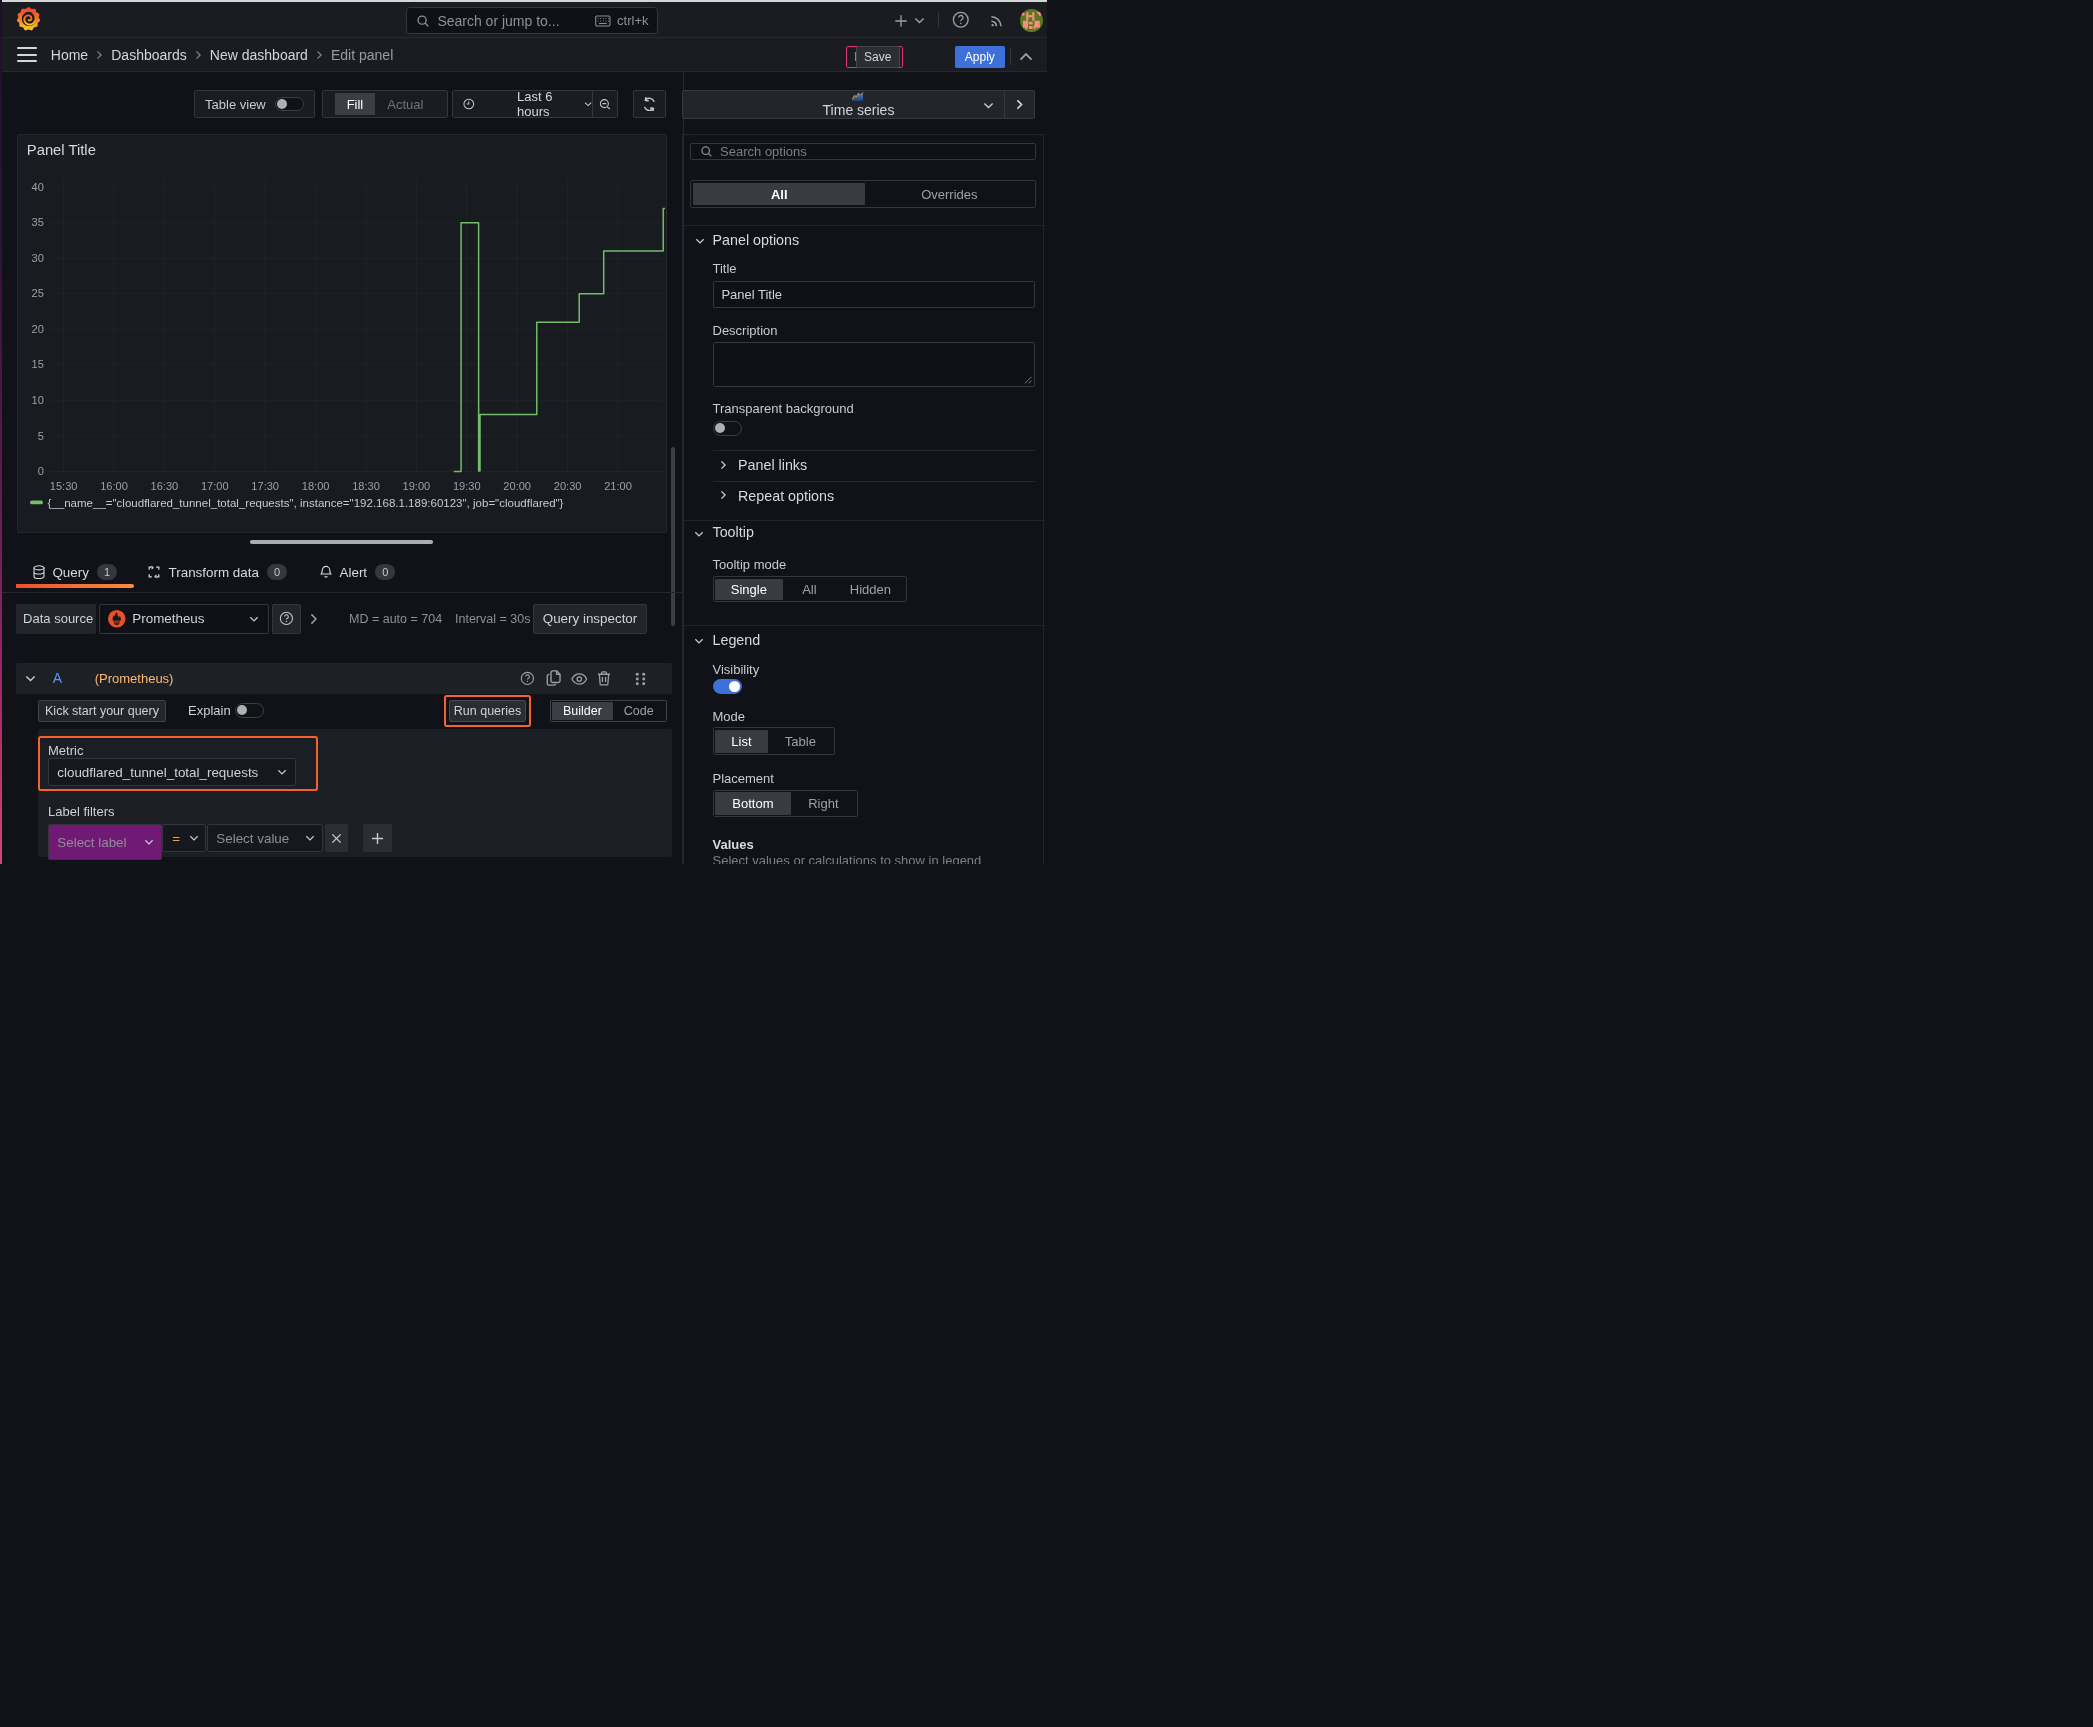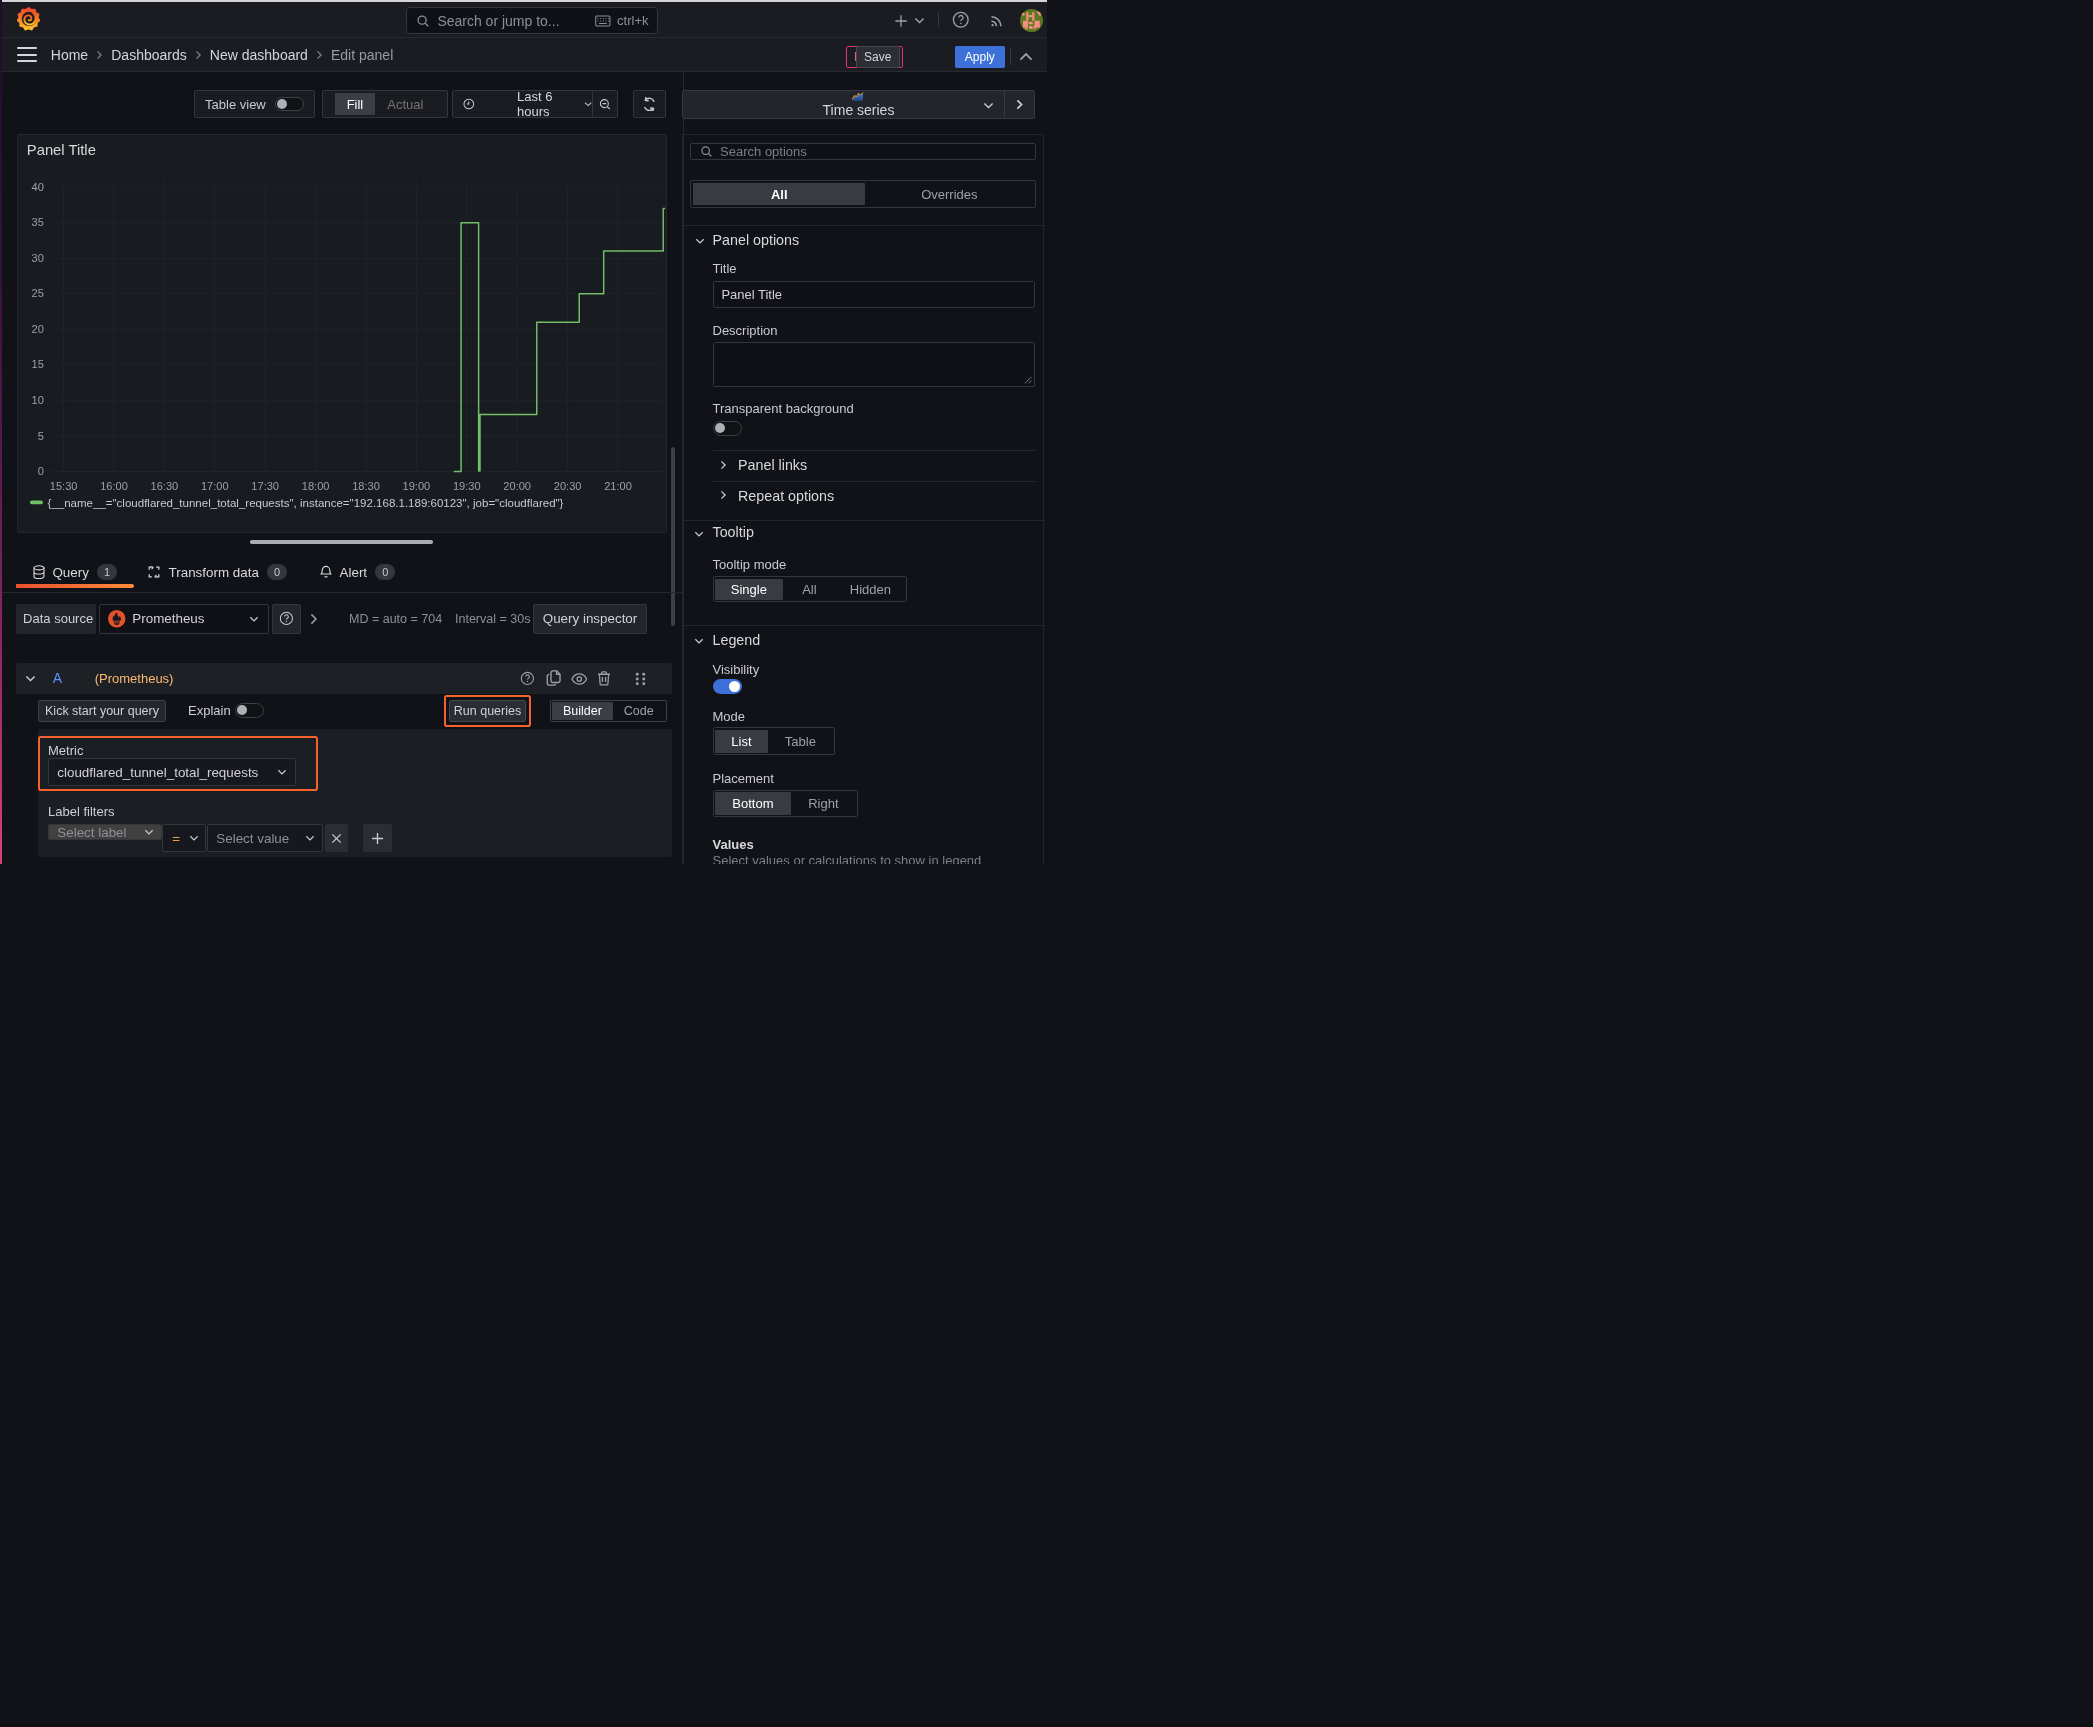--- a/index.html
+++ b/index.html
@@ -331,21 +331,21 @@
         <div class="abs" style="left:38px;top:729px;width:634px;height:128px;background:#1b1e23;border-radius:1.8px;"></div>
         <div class="abs" style="left:38px;top:736px;width:280px;height:55px;border:2.3px solid #f4622e;border-radius:2.8px;"></div>
         <div class="abs" style="left:48px;top:743px;font-size:13px;color:#d0d1d6;">Metric</div>
         <div class="abs flex input" style="left:48px;top:758px;width:248px;height:28px;background:#16181d;">
           <span style="margin-left:8.3px;font-size:13.4px;">cloudflared_tunnel_total_requests</span>
           <svg style="margin-left:auto;margin-right:8.3px;" width="10" height="6.5" viewBox="0 0 12 8" fill="none" stroke="#c9cad1" stroke-width="1.5">
               <path d="M1.5 1.5 L6 6 L10.5 1.5"></path>
             </svg>
         </div>
         <div class="abs" style="left:48px;top:804px;font-size:13px;color:#d0d1d6;">Label filters</div>
-        <div class="abs flex input" style="left:48px;top:824px;width:114px;height:16px;background:#404040;">
+        <div class="abs flex input" style="left:48px;top:824px;width:114px;height:36px;background:#701a75;">
           <span style="margin-left:8.3px;font-size:13.4px;color:#8e9096;">Select label</span>
           <svg style="margin-left:auto;margin-right:7.4px;" width="10" height="6.5" viewBox="0 0 12 8" fill="none" stroke="#c9cad1" stroke-width="1.5">
               <path d="M1.5 1.5 L6 6 L10.5 1.5"></path>
             </svg>
         </div>
         <div class="abs flex input" style="left:162px;top:824px;width:44px;height:28px;background:#16181d;">
           <span style="margin-left:9.2px;font-size:13.4px;color:#e8a13c;">=</span>
           <svg style="margin-left:auto;margin-right:6.5px;" width="10" height="6.5" viewBox="0 0 12 8" fill="none" stroke="#c9cad1" stroke-width="1.5">
               <path d="M1.5 1.5 L6 6 L10.5 1.5"></path>
             </svg>

